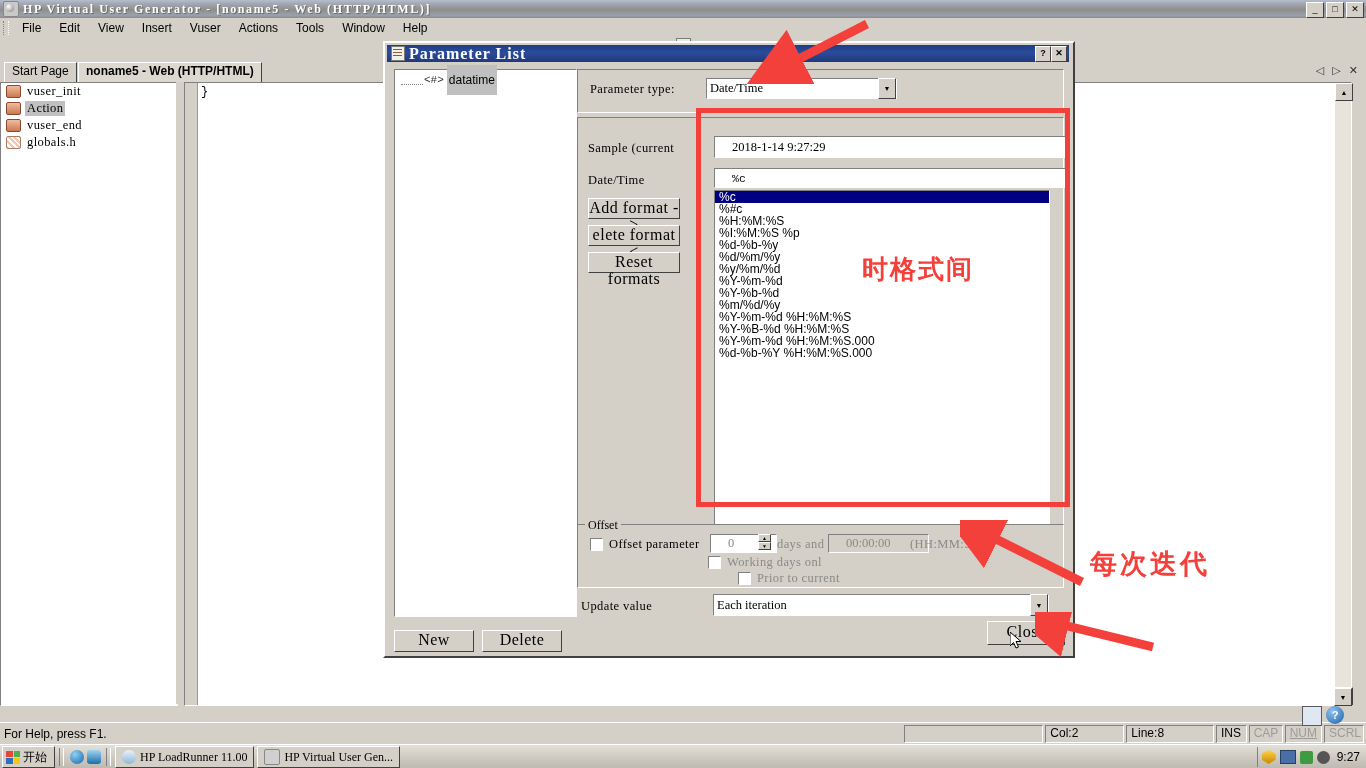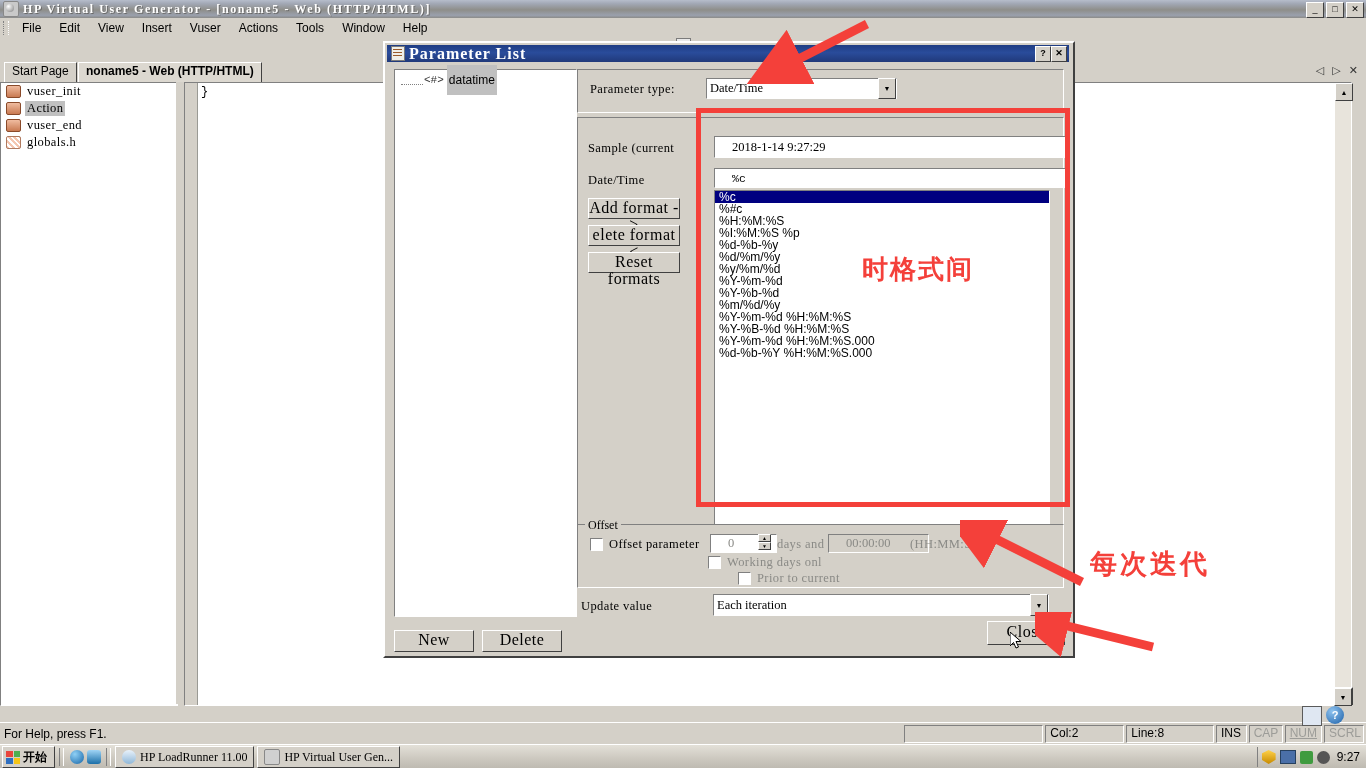--- a/index.html
+++ b/index.html
@@ -109,21 +109,21 @@
      border-top:1px solid #ffffff;display:flex;align-items:center;}
   .sfield{height:16px;line-height:15px;font-size:12px;color:#000;padding:0 4px;margin-right:2px;
      border:1px solid #808080;border-right-color:#ffffff;border-bottom-color:#ffffff;background:#d4d0c8;}
   .dim{color:#9c9c98;}
 
   
   #taskbar{position:absolute;left:0;top:744px;width:1366px;height:24px;
      background:linear-gradient(180deg,#e3e0d8,#cdc9c0 55%,#bdb9b0);
      border-top:1px solid #ffffff;display:flex;align-items:center;}
   #startbtn{height:20px;margin-left:2px;padding:0 7px 0 3px;display:flex;align-items:center;gap:3px;
-     font-size:12px;font-weight:bold;color:#000;
+     font-size:12px;font-weight:normal;color:#000;
      border-top:1px solid #fff;border-left:1px solid #fff;border-right:1px solid #404040;border-bottom:1px solid #404040;background:#d4d0c8;}
   .winflag{width:14px;height:13px;display:grid;grid-template-columns:1fr 1fr;grid-template-rows:1fr 1fr;gap:1px;}
   .winflag i{display:block;}
   .tbsep{width:3px;height:18px;border-left:1px solid #808080;border-right:1px solid #ffffff;margin:0 4px;}
   .qlico{width:17px;height:17px;display:flex;align-items:center;justify-content:center;}
   .taskbtn{height:20px;display:flex;align-items:center;gap:4px;padding:0 6px;margin-right:3px;font-size:12px;
      font-family:"Liberation Serif",serif;
      border-top:1px solid #fff;border-left:1px solid #fff;border-right:1px solid #404040;border-bottom:1px solid #404040;background:#d4d0c8;}
   #tray{position:absolute;right:2px;top:2px;height:20px;display:flex;align-items:center;gap:4px;padding:0 4px;
      border-left:1px solid #808080;}

